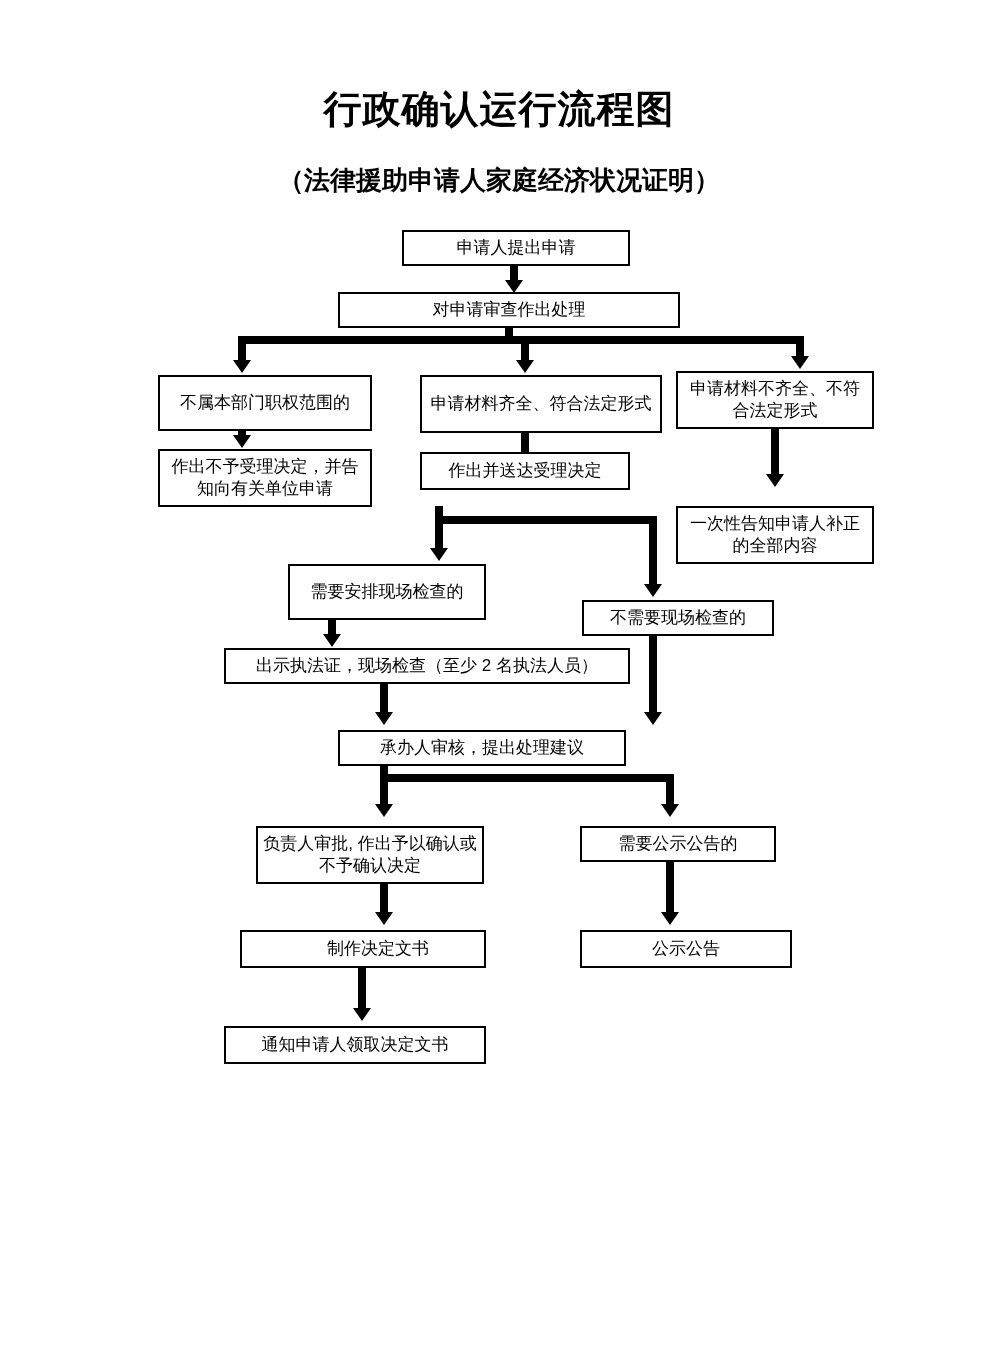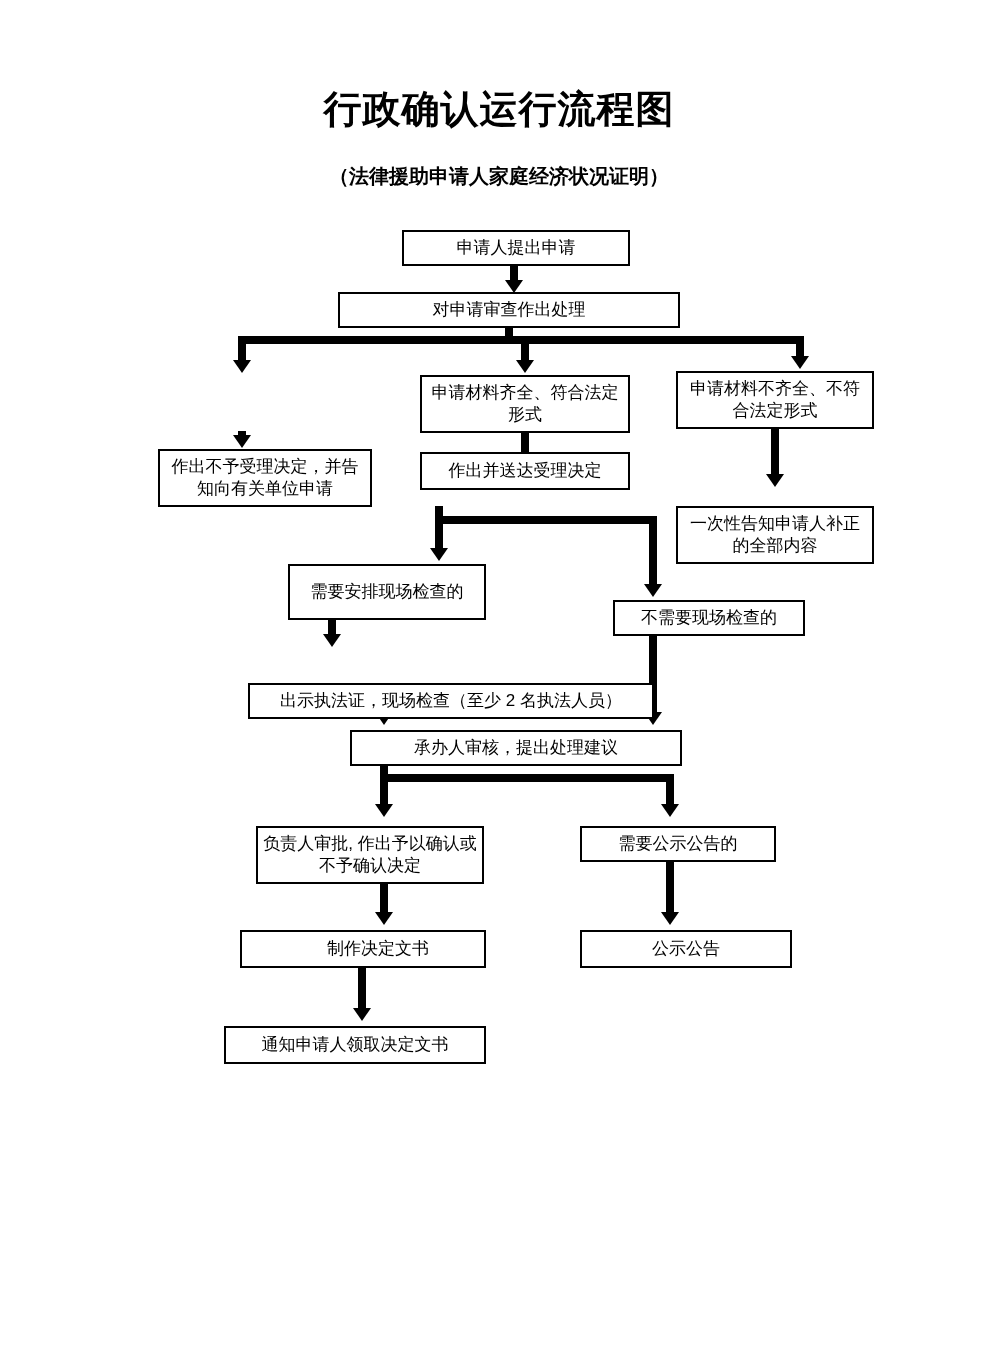--- a/index.html
+++ b/index.html
@@ -29,21 +29,21 @@
     font-size: 38px;
     font-weight: bold;
     letter-spacing: 1px;
   }
   .subtitle {
     position: absolute;
     left: 0;
     top: 163px;
     width: 998px;
     text-align: center;
-    font-size: 20px;
+    font-size: 26px;
     font-weight: bold;
   }
   .node {
     position: absolute;
     box-sizing: border-box;
     border: 2px solid #000000;
     background: #ffffff;
     display: flex;
     align-items: center;
     justify-content: center;
@@ -81,22 +81,25 @@
   <div class="subtitle">（法律援助申请人家庭经济状况证明）</div>
 
   <div class="node" style="left:402px; top:230px; width:228px; height:36px;">
     <span>申请人提出申请</span>
   </div>
 
   <div class="node" style="left:338px; top:292px; width:342px; height:36px;">
     <span>对申请审查作出处理</span>
   </div>
 
-
-  <div class="node" style="left:420px; top:375px; width:210px; height:58px;">
+  <div class="node" style="left:158px; top:375px; width:214px; height:56px;">
+    <span>不属本部门职权范围的</span>
+  </div>
+
+  <div class="node" style="left:420px; top:375px; width:242px; height:58px;">
     <span>申请材料齐全、符合法定形式</span>
   </div>
 
   <div class="node" style="left:676px; top:371px; width:198px; height:58px;">
     <span>申请材料不齐全、不符合法定形式</span>
   </div>
 
   <div class="node" style="left:158px; top:449px; width:214px; height:58px;">
     <span>作出不予受理决定，并告知向有关单位申请</span>
   </div>
@@ -106,29 +109,29 @@
   </div>
 
   <div class="node" style="left:676px; top:506px; width:198px; height:58px;">
     <span>一次性告知申请人补正的全部内容</span>
   </div>
 
   <div class="node" style="left:288px; top:564px; width:198px; height:56px;">
     <span>需要安排现场检查的</span>
   </div>
 
-  <div class="node" style="left:582px; top:600px; width:192px; height:36px;margin-left:31px;">
+  <div class="node" style="left:582px; top:600px; width:192px; height:36px;">
     <span>不需要现场检查的</span>
   </div>
 
-  <div class="node" style="left:224px; top:683px; width:406px; height:36px;margin-left:24px;">
+  <div class="node" style="left:224px; top:648px; width:406px; height:36px;">
     <span>出示执法证，现场检查（至少 2 名执法人员）</span>
   </div>
 
-  <div class="node" style="left:338px; top:730px; width:332px; height:36px;margin-left:12px;">
+  <div class="node" style="left:338px; top:730px; width:288px; height:36px;">
     <span>承办人审核，提出处理建议</span>
   </div>
 
   <div class="node" style="left:256px; top:826px; width:228px; height:58px;">
     <span>负责人审批, 作出予以确认或不予确认决定</span>
   </div>
 
   <div class="node" style="left:580px; top:826px; width:196px; height:36px;">
     <span>需要公示公告的</span>
   </div>

